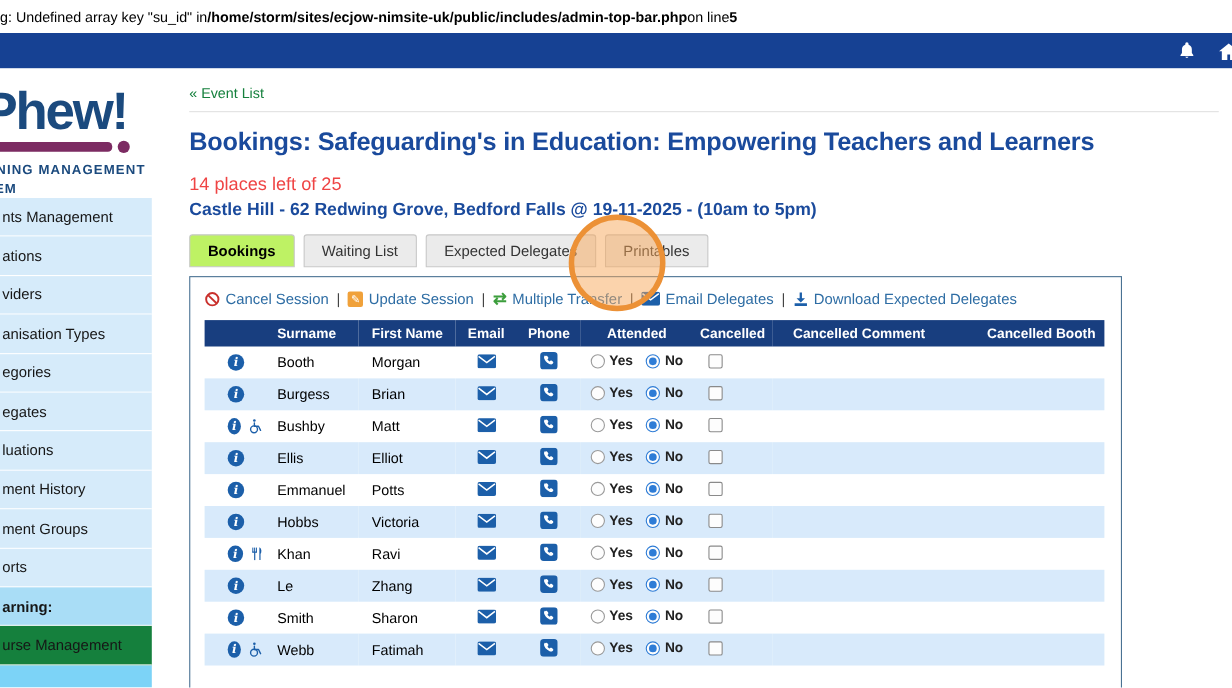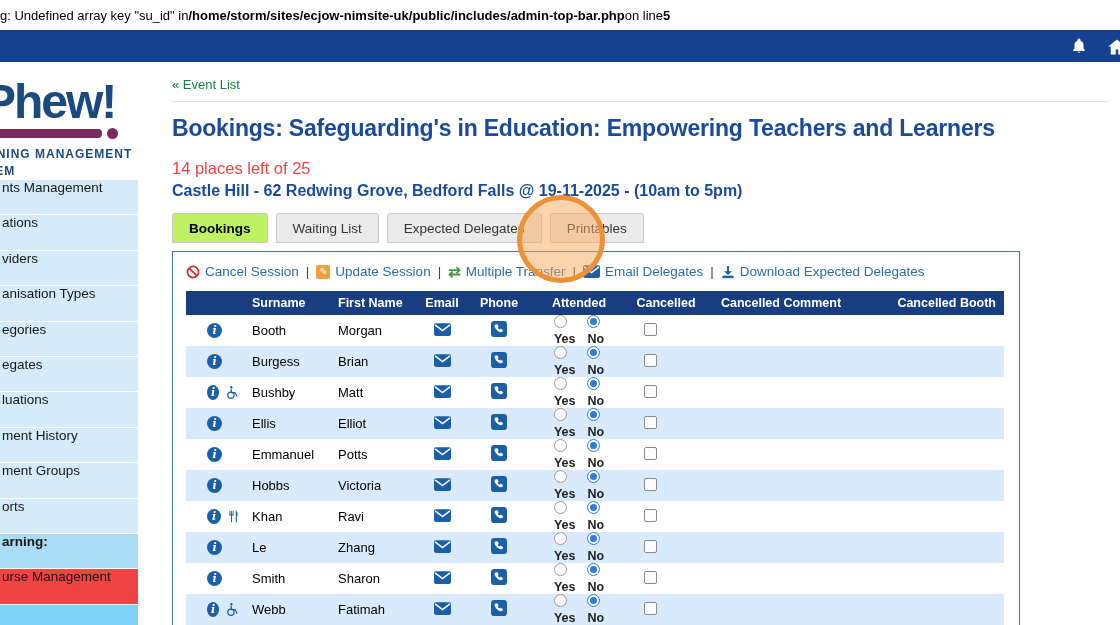--- a/index.html
+++ b/index.html
@@ -29,24 +29,24 @@
     margin-left:24px; line-height:1.0; }
   .logo-rule { display:flex; align-items:center; margin-left:8px; margin-top:2px; }
   .logo-bar { width:134px; height:9px; background:#7c2b62; border-radius:4px; }
   .logo-dot { width:11px; height:11px; background:#7c2b62; border-radius:50%; margin-left:5px; }
   .logo-caption { font-size:12px; font-weight:700; color:#1b4a7e; letter-spacing:1px;
     margin-top:7px; line-height:1.45; white-space:nowrap; }
 
   
   .menu { display:flex; flex-direction:column; flex:1; }
   .menu-item { height:35.4px; border-bottom:1px solid #fff; background:#d6ebfa;
-    display:flex; padding-left:2px; font-size:13.5px; color:#161616;
+    display:flex; align-items:center; padding-left:2px; font-size:13.5px; color:#161616;
     white-space:nowrap; overflow:hidden; cursor:pointer; }
   .menu-item.section { font-weight:700; background:#a9ddf6; }
-  .menu-item.highlight { background:#ef4444; }
+  .menu-item.highlight { background:#15803d; }
   .menu-item.accent { background:#7cd3f7; flex:1; border-bottom:none; }
 
   
   .breadcrumb { margin-top:15px; font-size:13px; color:#15803d; cursor:pointer; width:max-content; }
   .rule { margin-top:9px; width:936px; border-top:1px solid #e2e2e2; }
   .page-title { margin-top:13px; font-size:23px; font-weight:700; color:#1a4a9c; letter-spacing:-0.2px; }
   .places-left { margin-top:17px; font-size:16.5px; font-weight:400; color:#ef4444; }
   .session-details { margin-top:4px; font-size:16px; font-weight:700; color:#1a4a9c; }
 
   
@@ -81,21 +81,21 @@
   table.bookings tbody tr:nth-child(even) { background:#d8eafb; }
   th.c1, td.c1, th.c2, td.c2 { text-align:left; padding-left:12px; }
   th.c3, td.c3, th.c4, td.c4, th.c5, td.c5, th.c6, th.c7, td.c7 { text-align:center; }
   th.c8, td.c8 { text-align:right; padding-right:8px; }
   td.c0 { padding-left:21px; }
   td.c0 .cellicons { display:flex; align-items:center; gap:6px; }
   td.c6 { padding-left:14px; text-align:left; }
   .info-badge { width:15px; height:15px; border-radius:50%; background:#1c5fa9; color:#fff;
     font-family:"DejaVu Serif", serif; font-style:italic; font-weight:700; font-size:11px;
     display:inline-flex; align-items:center; justify-content:center; cursor:pointer; }
-  .attended-group { display:inline-flex; gap:4px;flex-direction:column; }
+  .attended-group { display:inline-flex; align-items:center; gap:4px; }
   .attended-wrap { display:inline-flex; align-items:center; gap:12px; }
   .radio { width:13px; height:13px; border-radius:50%; border:1px solid #9a9a9a; background:#fdfdfd;
     display:inline-block; position:relative; cursor:pointer; }
   .radio.checked { border-color:#2e7cd6; }
   .radio.checked::after { content:""; position:absolute; left:2px; top:2px; width:7px; height:7px;
     border-radius:50%; background:#2e7cd6; }
   .radio-label { font-weight:700; font-size:12.5px; color:#222; }
   .checkbox { width:13px; height:13px; border:1px solid #8a8a8a; border-radius:2px;
     background:#fdfdfd; display:inline-block; cursor:pointer; }
 </style>

